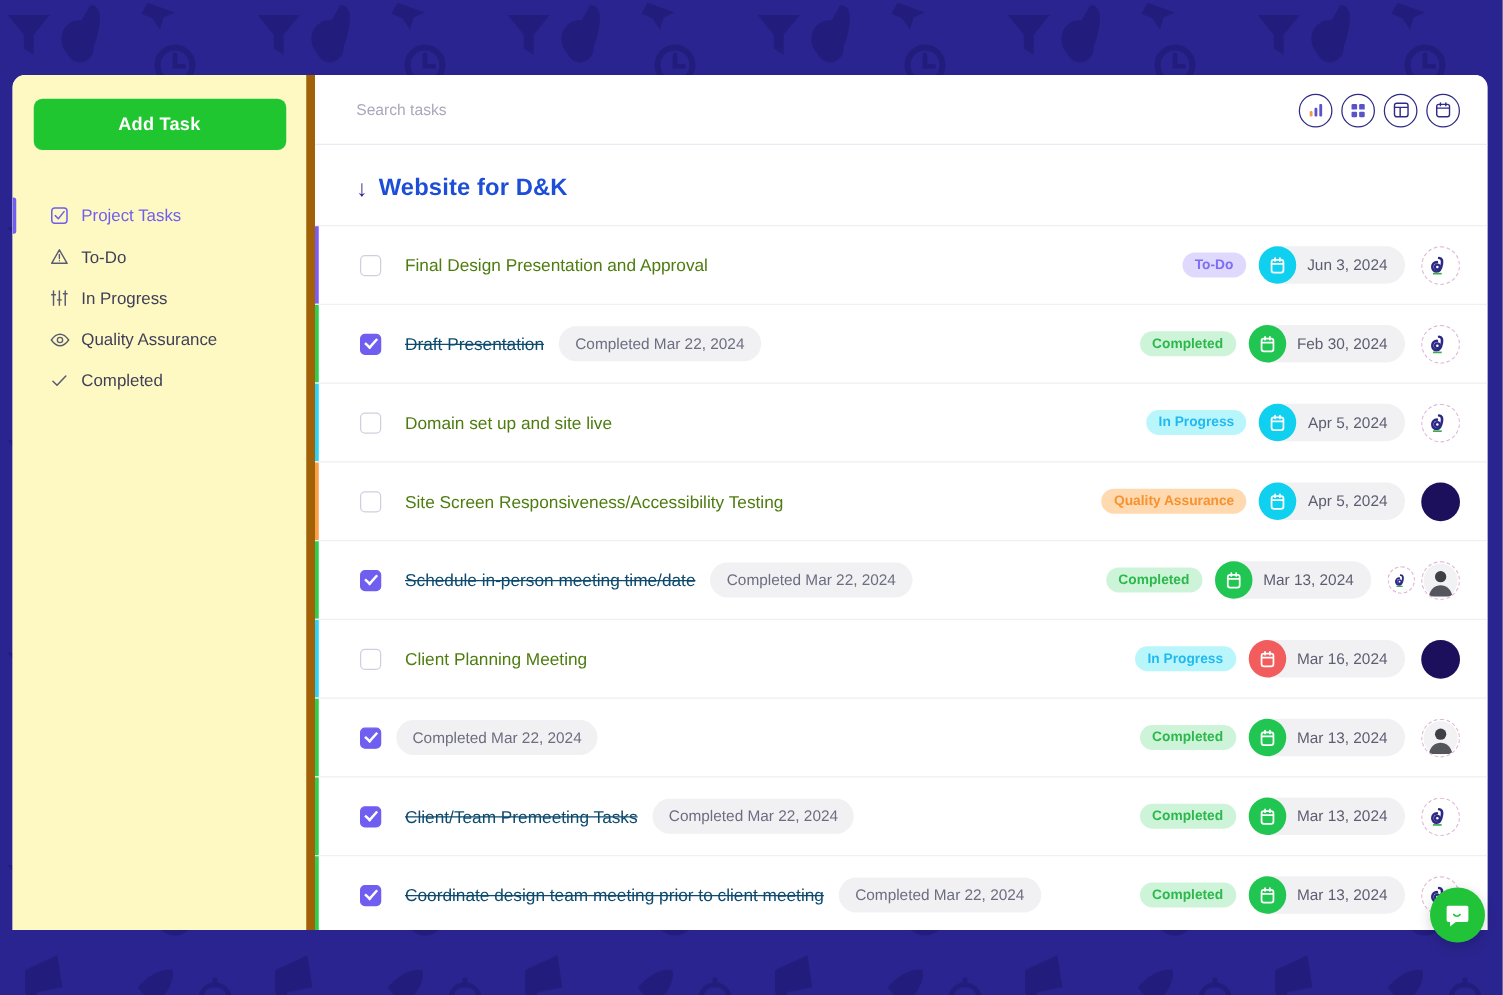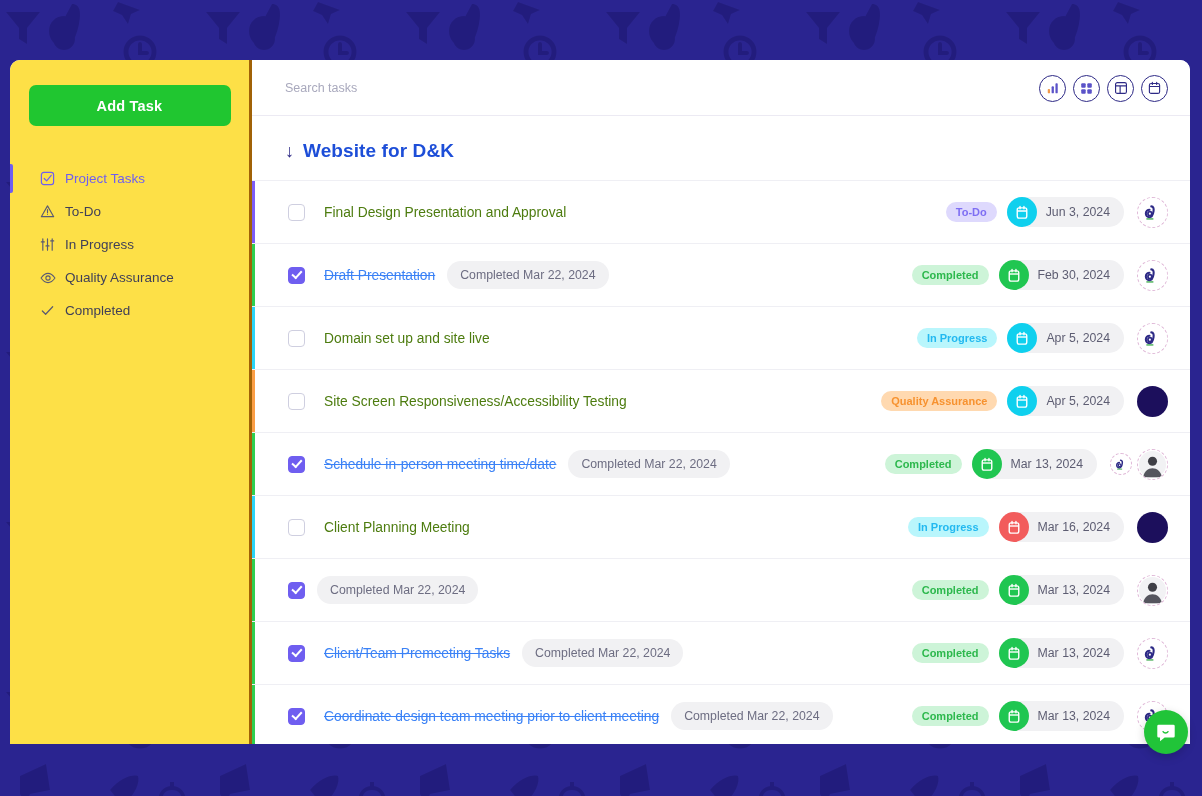--- a/index.html
+++ b/index.html
@@ -32,23 +32,23 @@
     background: #ffffff;
     border-radius: 10px 10px 0 0;
     display: flex;
     overflow: hidden;
   }
 
   
   #sidebar {
     width: 242px;
     flex: 0 0 242px;
-    background: #fde047;
-    border-right: 3px solid #a16207;
-    padding-top: 25px;
+    background: #fef9c3;
+    border-right: 7px solid #a16207;
+    padding-top: 19px;
   }
   #add-task-btn {
     display: block;
     width: 202px;
     height: 41px;
     margin: 0 auto 36px auto;
     background: #20c630;
     color: #fff;
     border: none;
     border-radius: 7px;
@@ -190,21 +190,21 @@
     transform: rotate(42deg) translate(-1px,-1px);
   }
 
   .task-name {
     font-size: 13.8px;
     color: #4d7c0f;
     margin-left: 19px;
     white-space: nowrap;
   }
   .task-row.done .task-name {
-    color: #3b82f6;
+    color: #0c4a6e;
     text-decoration: line-through;
   }
 
   .done-chip {
     margin-left: 12px;
     background: #f1f1f3;
     color: #6d6d82;
     font-size: 12.3px;
     padding: 7px 13px;
     border-radius: 15px;

